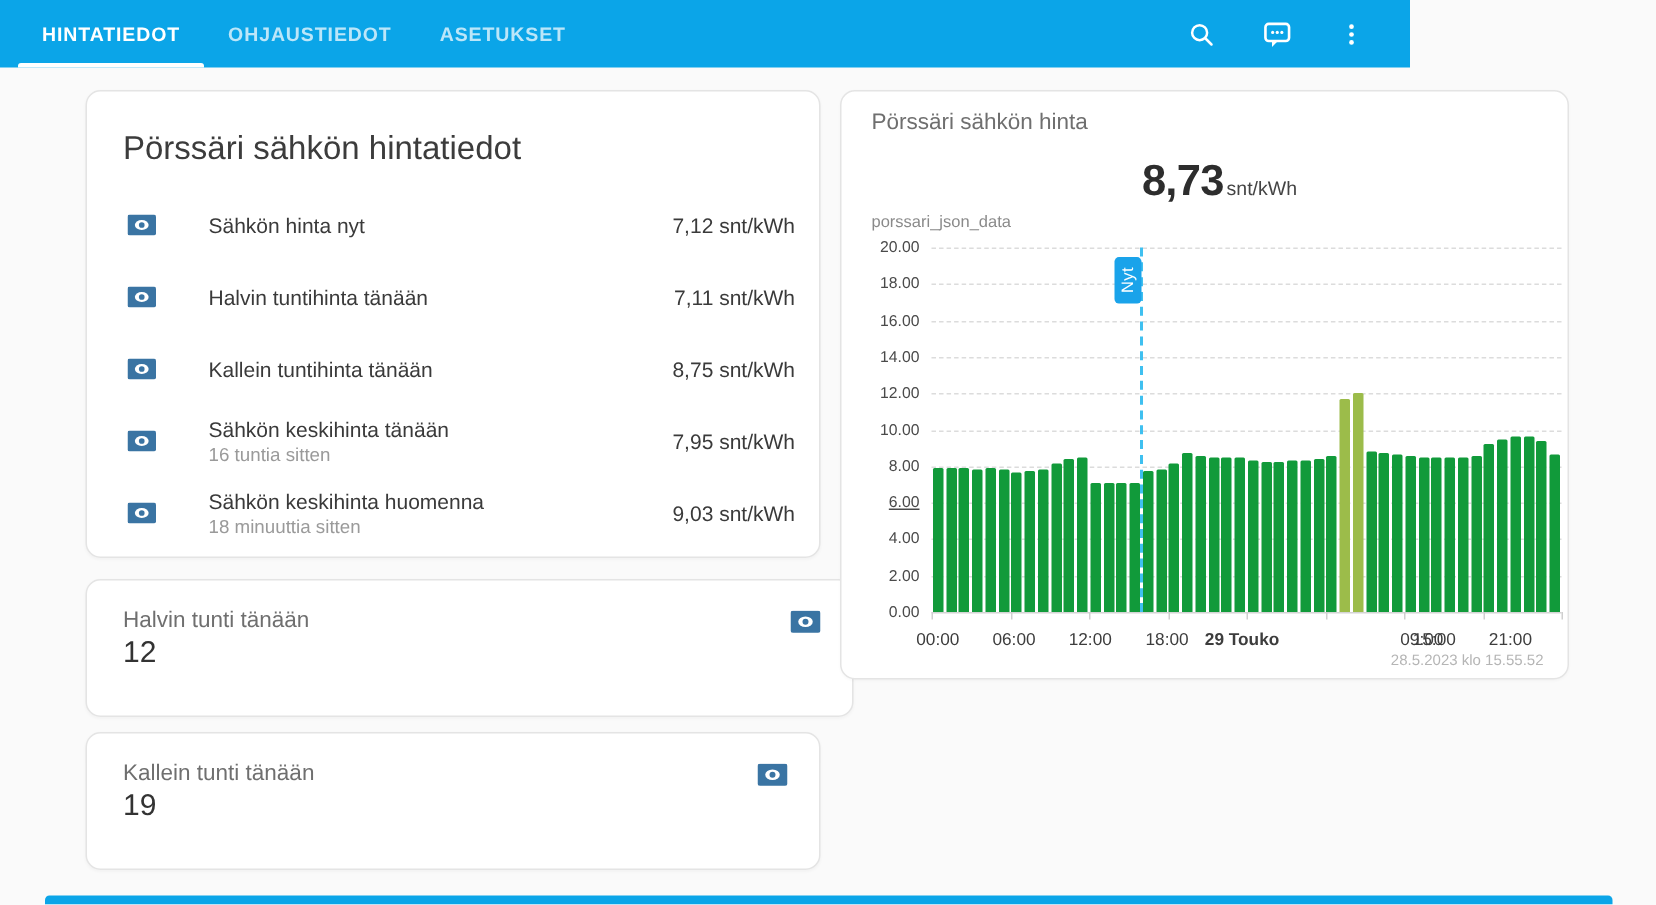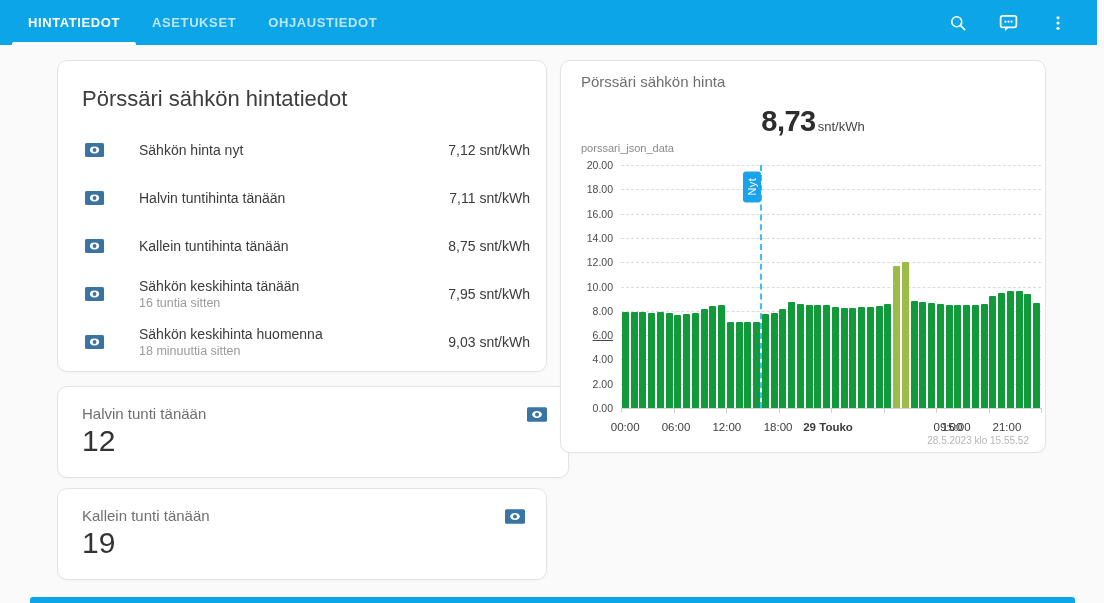--- a/index.html
+++ b/index.html
@@ -1,20 +1,20 @@
 <!DOCTYPE html>
 <html><head>
 <meta charset="utf-8">
 <style>
   * { margin:0; padding:0; box-sizing:border-box; }
   body { font-family:"Liberation Sans","DejaVu Sans",sans-serif; background:#fafafa; }
   #app { position:relative; width:1104px; height:603px; background:#fafafa; overflow:hidden; }
 
   
-  .nav { position:absolute; top:0; left:0; width:1097px; height:45px; background:#0ba5e8;
+  .nav { position:absolute; top:0; left:0; width:940px; height:45px; background:#0ba5e8;
          display:flex; align-items:stretch; }
   .tabs { display:flex; margin-left:12px; }
   .tab { display:flex; align-items:center; padding:0 16px; font-size:13px; font-weight:700;
          letter-spacing:.6px; color:rgba(255,255,255,.72); cursor:pointer; position:relative; }
   .tab.active { color:#ffffff; }
   .tab.active::after { content:""; position:absolute; left:0; right:0; bottom:0; height:3px;
          background:#ffffff; border-radius:2px 2px 0 0; }
   .nav-icons { margin-left:auto; display:flex; align-items:center; gap:28px; padding-right:28px; }
   .nav-icon { width:22px; height:22px; display:flex; align-items:center; justify-content:center; cursor:pointer; }
 
@@ -31,21 +31,21 @@
   .row .texts { margin-left:35px; }
   .row-label { font-size:14px; color:#3a3a3a; }
   .row-sub   { font-size:12.5px; color:#9a9a9a; margin-top:2px; }
   .row-value { margin-left:auto; font-size:14px; color:#3a3a3a; white-space:nowrap; }
 
   .money-icon { display:inline-block; flex:0 0 auto; }
 
   .stat-head { display:flex; align-items:flex-start; padding:18px 21px 0 24px; }
   .stat-title { font-size:15px; color:#6f6f6f; }
   .stat-icon { margin-left:auto; margin-top:2px; }
-  .stat-value { font-size:30px; color:#333333; margin:2px 0 0 24px; }
+  .stat-value { font-size:20px; color:#333333; margin:2px 0 0 24px; }
 
   
   .chart-title { font-size:15px; color:#6f6f6f; margin:12px 0 15px 20px; }
   .chart-big { margin:2px 0 0 20px; display:flex; align-items:baseline;justify-content:center; }
   .chart-big-value { font-size:29px; font-weight:700; color:#2d2d2d; letter-spacing:-0.5px; }
   .chart-big-unit { font-size:13px; color:#444; margin-left:2px; }
   .chart-source { font-size:11px; color:#8a8a8a; margin:4px 0 0 20px; }
 
   #plot { position:absolute; left:60px; top:104px; width:420px; height:243px; }
   .gridline { position:absolute; left:0; width:100%; height:0; border-top:1px dashed #dcdcdc; }
@@ -67,22 +67,22 @@
                   background:#0ba5e8; border-radius:3px 3px 0 0; }
 </style>
 </head>
 <body>
 
 <div id="app">
 
   <div class="nav">
     <div class="tabs">
       <div class="tab active">HINTATIEDOT</div>
+      <div class="tab">OHJAUSTIEDOT</div>
       <div class="tab">ASETUKSET</div>
-      <div class="tab">OHJAUSTIEDOT</div>
     </div>
     <div class="nav-icons">
       <div class="nav-icon">
         <svg width="20" height="20" viewBox="0 0 24 24">
             <circle cx="10.5" cy="10.5" r="6" fill="none" stroke="#fff" stroke-width="2"></circle>
             <line x1="15" y1="15" x2="20" y2="20" stroke="#fff" stroke-width="2" stroke-linecap="round"></line>
           </svg>
       </div>
       <div class="nav-icon">
         <svg width="21" height="21" viewBox="0 0 24 24">

